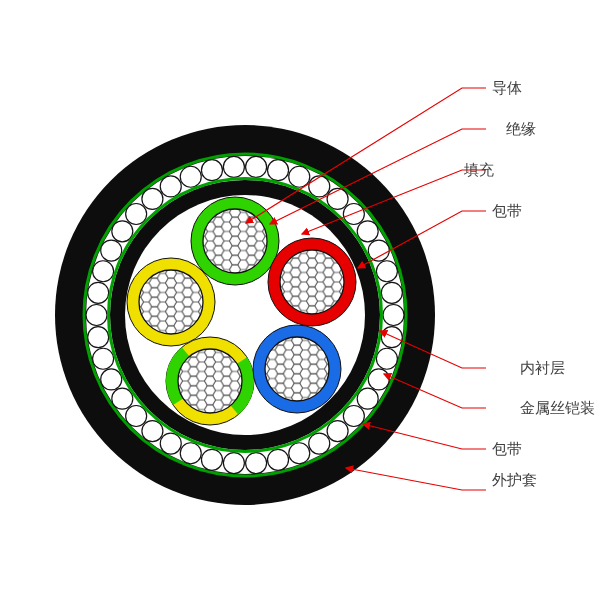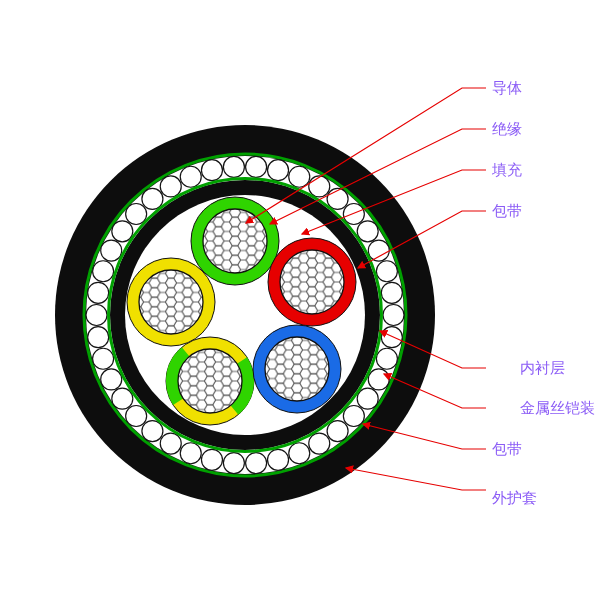--- a/index.html
+++ b/index.html
@@ -9,21 +9,21 @@
     position: relative;
     width: 600px; height: 600px;
     background: var(--background, #ffffff);
     font-family: "DejaVu Sans", "Liberation Sans", sans-serif;
     overflow: hidden;
   }
   #cable-svg { position: absolute; left: 0; top: 0; }
   .diagram-label {
     position: absolute;
     font-size: 15px;
-    color: #8b5cf6;
+    color: #404040;
     white-space: nowrap;
     transform: translateY(-50%);
   }
   .leader {
     fill: none;
     stroke: var(--leader, #e60000);
     stroke-width: 1.2;
   }
   .armor-wire {
     fill: #ffffff;
@@ -147,21 +147,21 @@
       <polyline class="leader" points="486,170 462,170 302,234" marker-end="url(#arrow)"></polyline>
       <polyline class="leader" points="486,211 462,211 358,268" marker-end="url(#arrow)"></polyline>
       <polyline class="leader" points="486,368 462,368 380,331" marker-end="url(#arrow)"></polyline>
       <polyline class="leader" points="486,408 462,408 384,374" marker-end="url(#arrow)"></polyline>
       <polyline class="leader" points="486,449 462,449 363,424" marker-end="url(#arrow)"></polyline>
       <polyline class="leader" points="486,490 462,490 346,468" marker-end="url(#arrow)"></polyline>
     </g>
   </svg>
 
   <div class="diagram-label" style="left:492px;top:88px">导体</div>
-  <div class="diagram-label" style="left:492px;top:129px">绝缘</div>
-  <div class="diagram-label" style="left:492px;top:170px">填充</div>
+  <div class="diagram-label" style="left:506px;top:129px">绝缘</div>
+  <div class="diagram-label" style="left:464px;top:170px">填充</div>
   <div class="diagram-label" style="left:492px;top:211px">包带</div>
   <div class="diagram-label" style="left:520px;top:368px">内衬层</div>
   <div class="diagram-label" style="left:520px;top:408px">金属丝铠装</div>
   <div class="diagram-label" style="left:492px;top:449px">包带</div>
-  <div class="diagram-label" style="left:492px;top:498px">外护套</div>
+  <div class="diagram-label" style="left:492px;top:480px">外护套</div>
 
 </div>
 
 </body></html>

